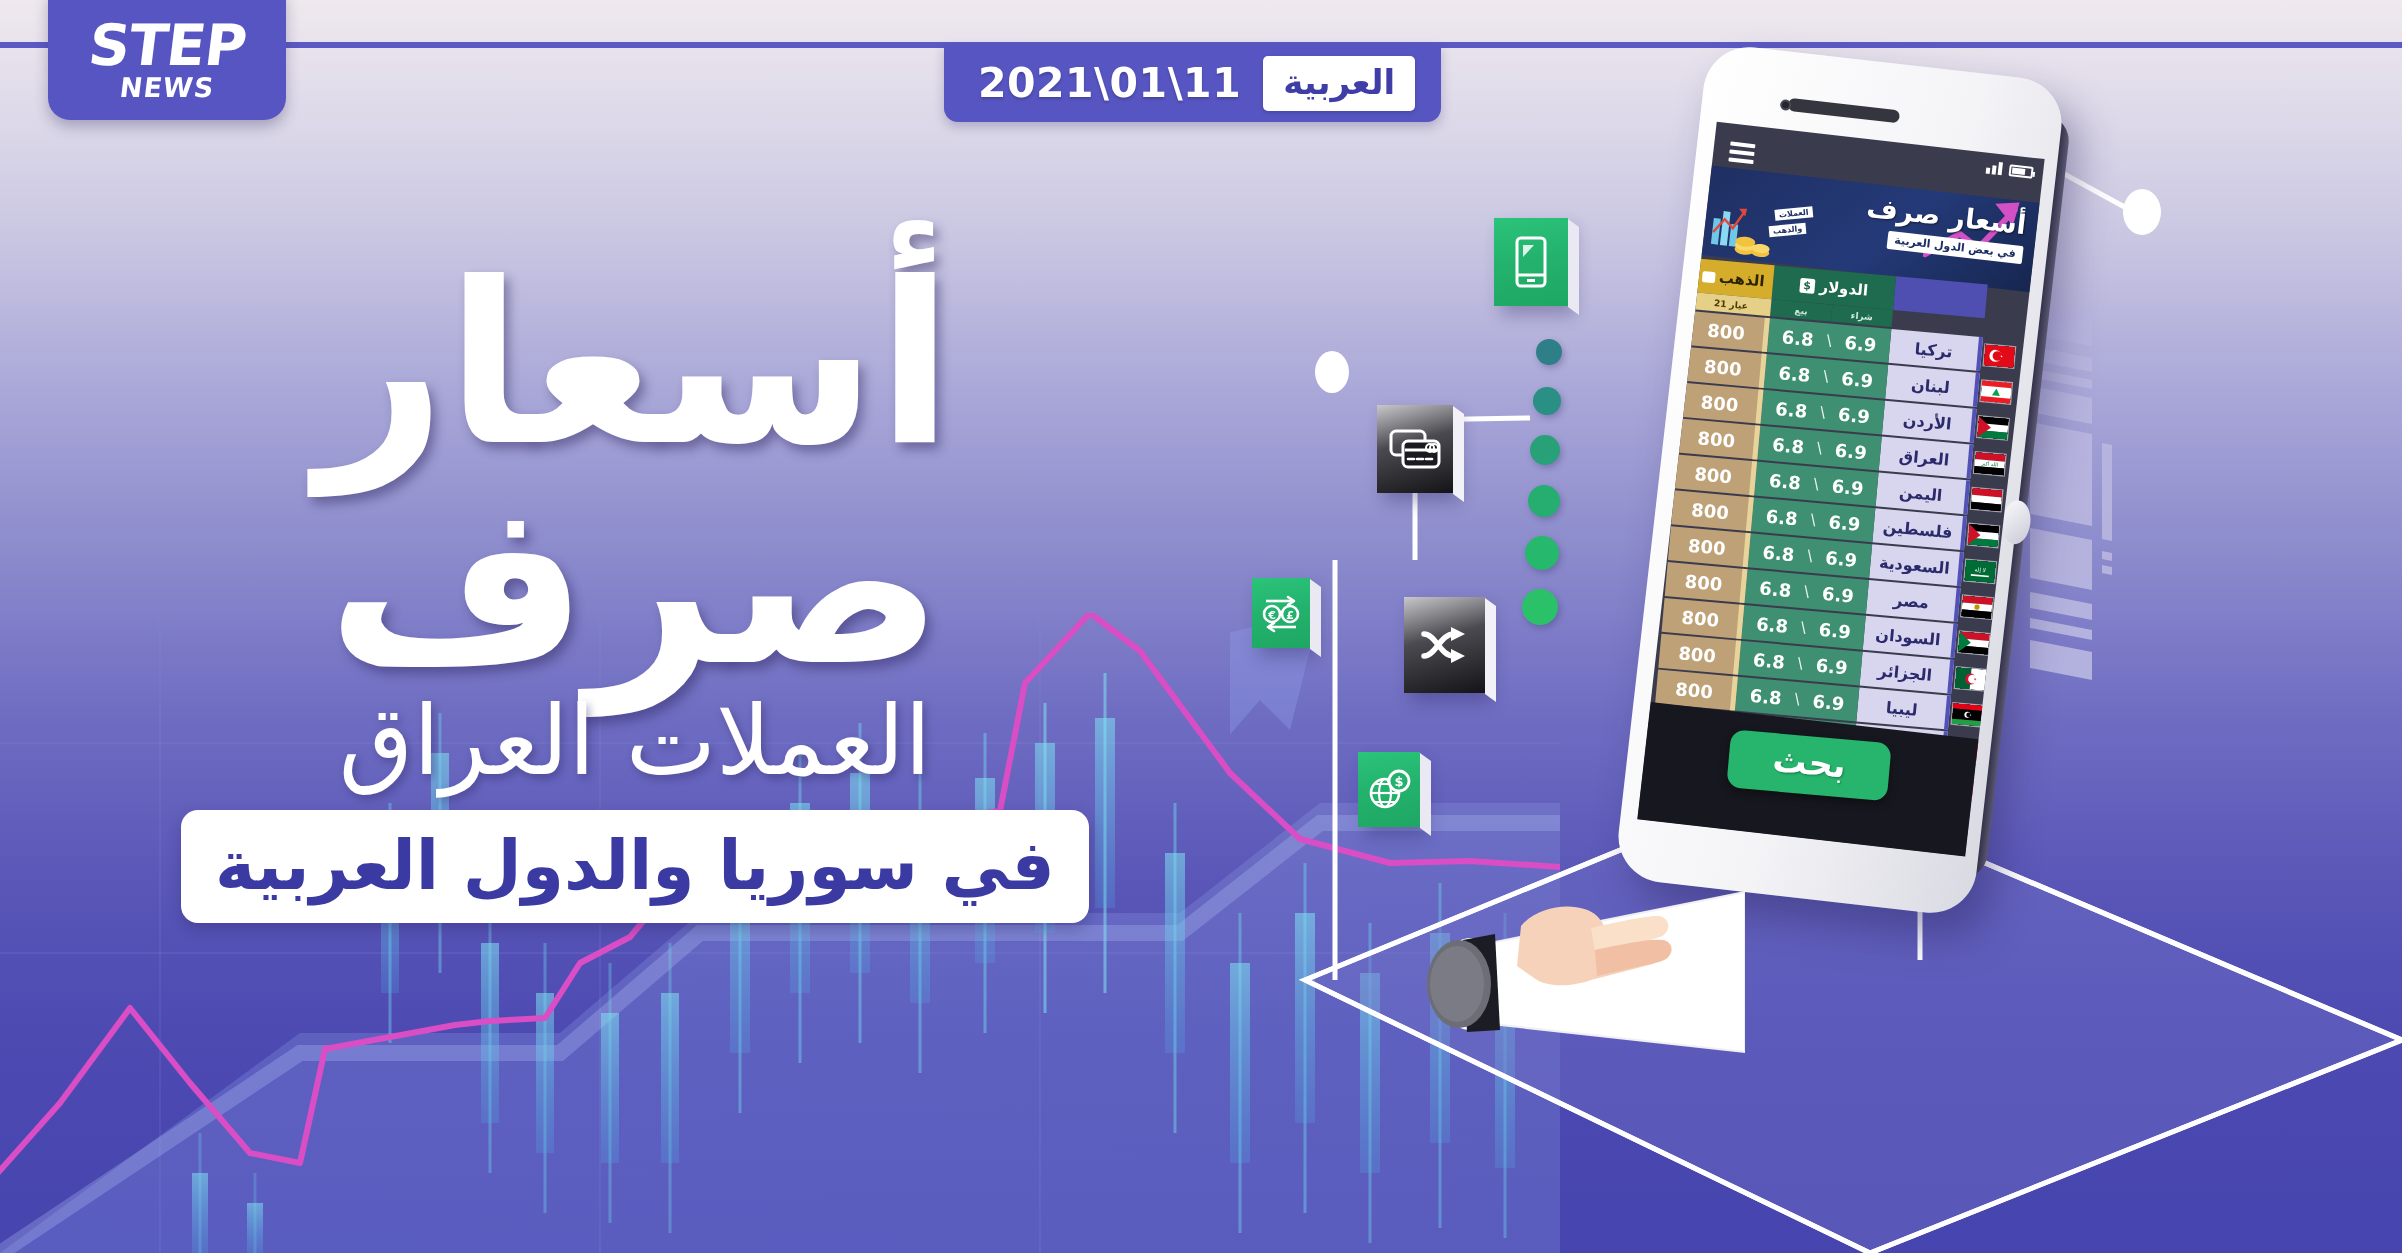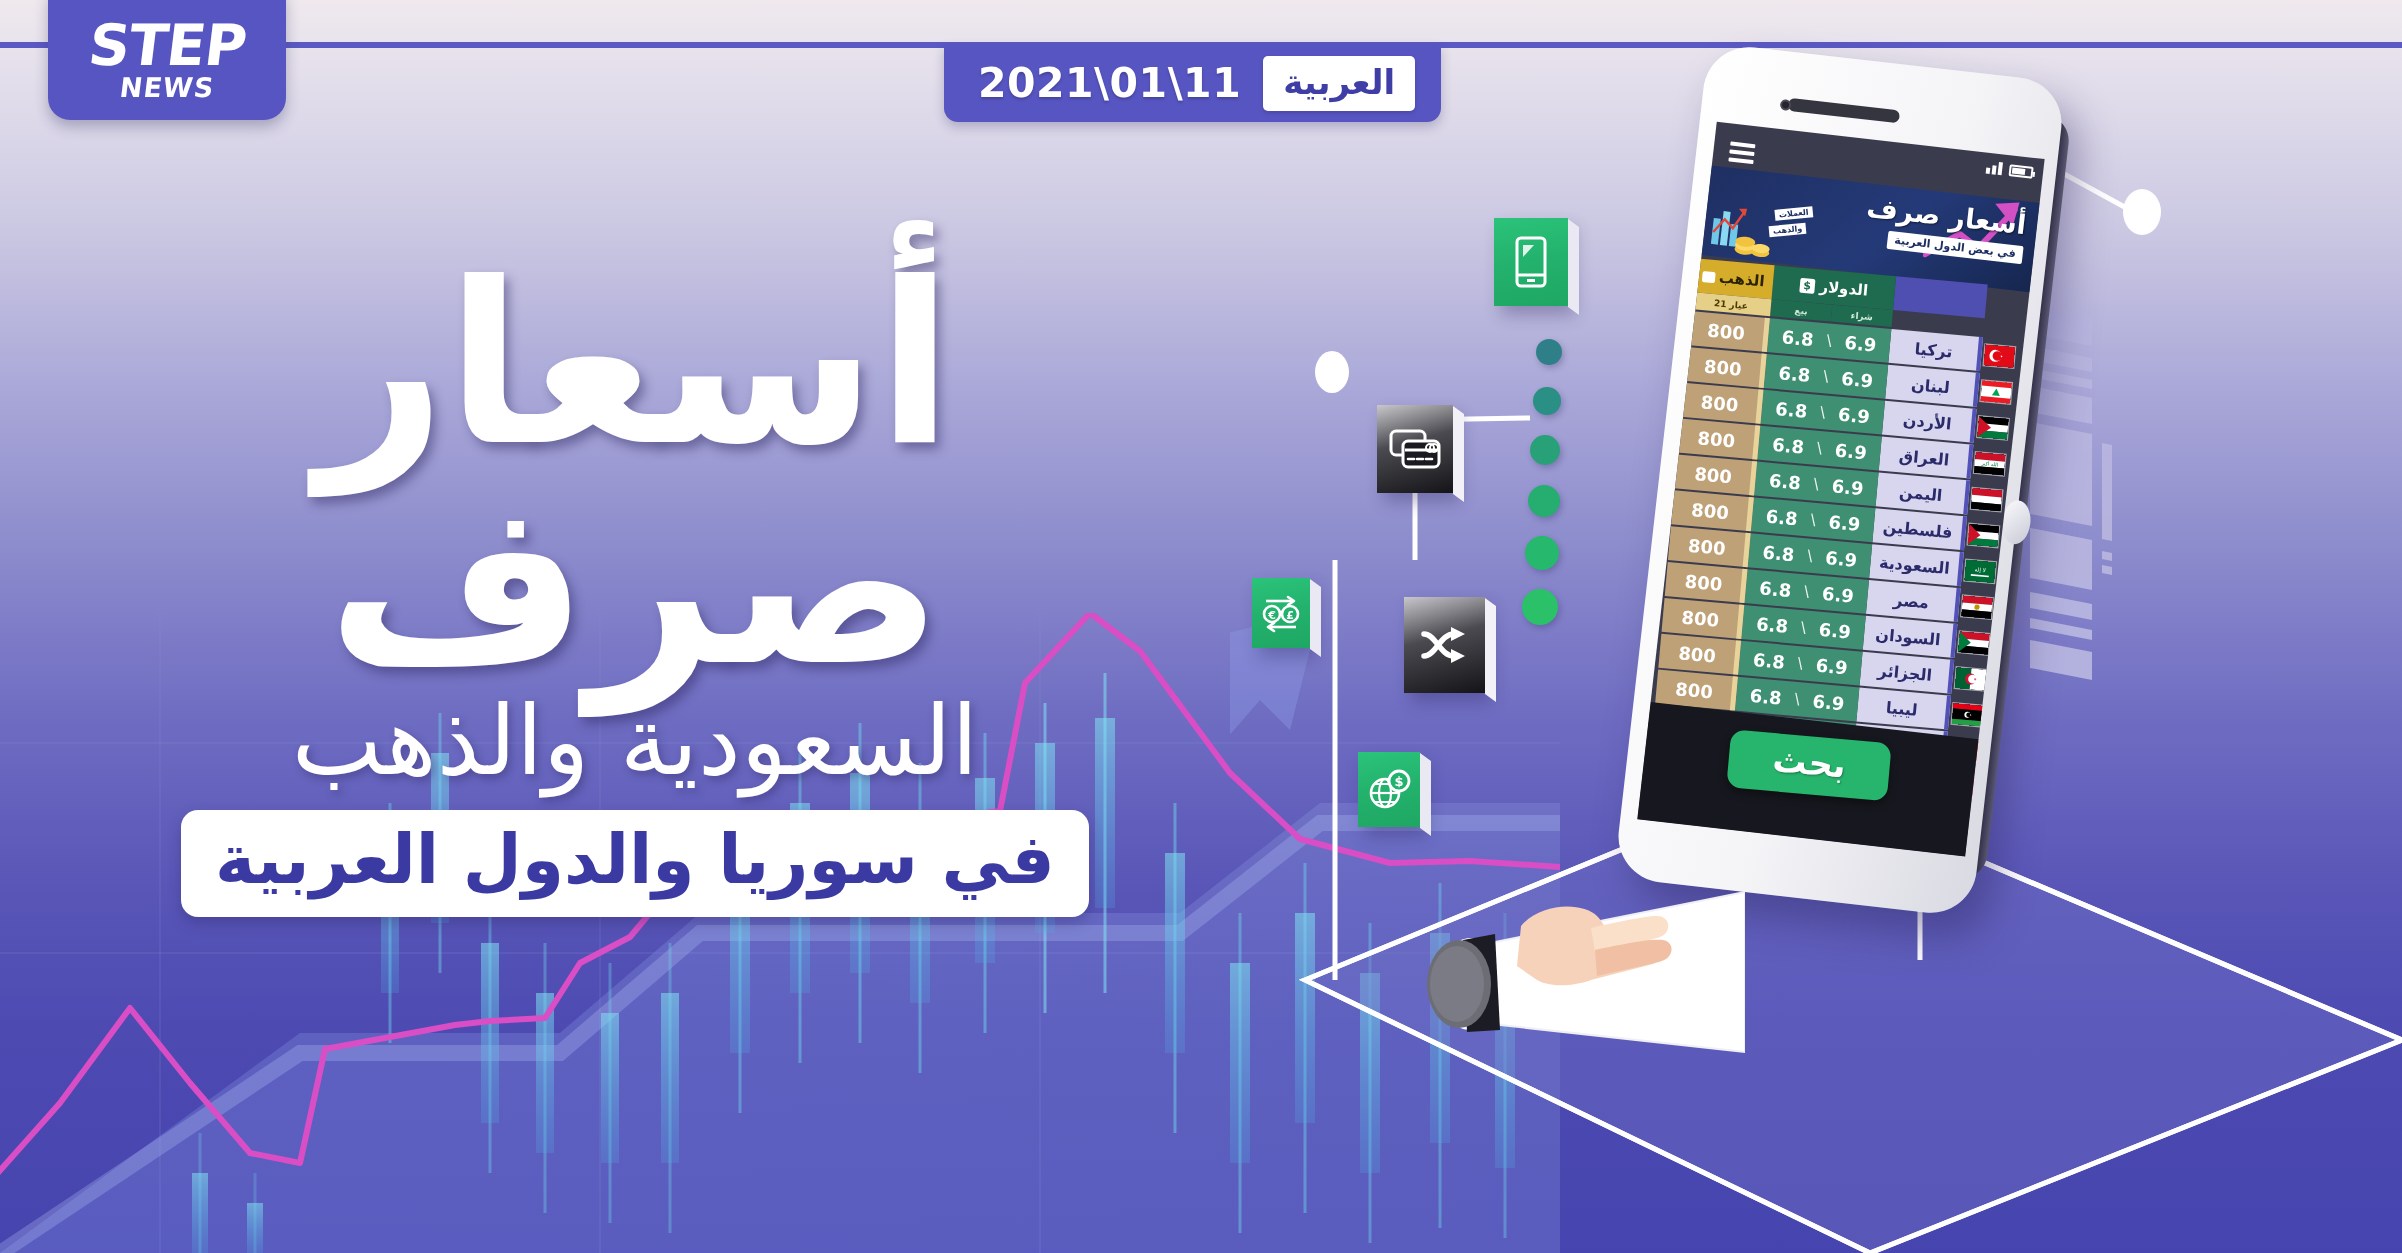--- a/index.html
+++ b/index.html
@@ -95,21 +95,21 @@
   .title-sub {
     color:#fff; font-weight:normal;
     font-size:96px; line-height:1.12;
     margin-top:-6px;
     text-shadow:3px 4px 8px rgba(45,38,95,.40);
   }
   .title-badge {
     display:inline-block;
     background:#fff; color:#3b3aa3;
     font-weight:bold; font-size:68px;
-    padding:10px 34px 18px;
+    padding:16px 34px 18px;
     border-radius:17px;
     margin-top:14px;
     box-shadow:0 6px 14px rgba(40,33,88,.30);
   }
 
   
   .bg-chart {
     position:absolute; left:0; bottom:0;
     width:1560px; height:640px;
     overflow:hidden;
@@ -889,17 +889,17 @@
     <div class="logo-news">NEWS</div>
   </div>
 
   <div class="date-banner">
     <span class="date-text">2021\01\11</span>
     <span class="day-chip">العربية</span>
   </div>
 
   <div class="headline">
     <div class="title-main">أسعار صرف</div>
-    <div class="title-sub">السعودية والذهب</div>
+    <div class="title-sub">العملات العراق</div>
     <div class="title-badge">في سوريا والدول العربية</div>
   </div>
 
 </div>
 
 </body></html>

